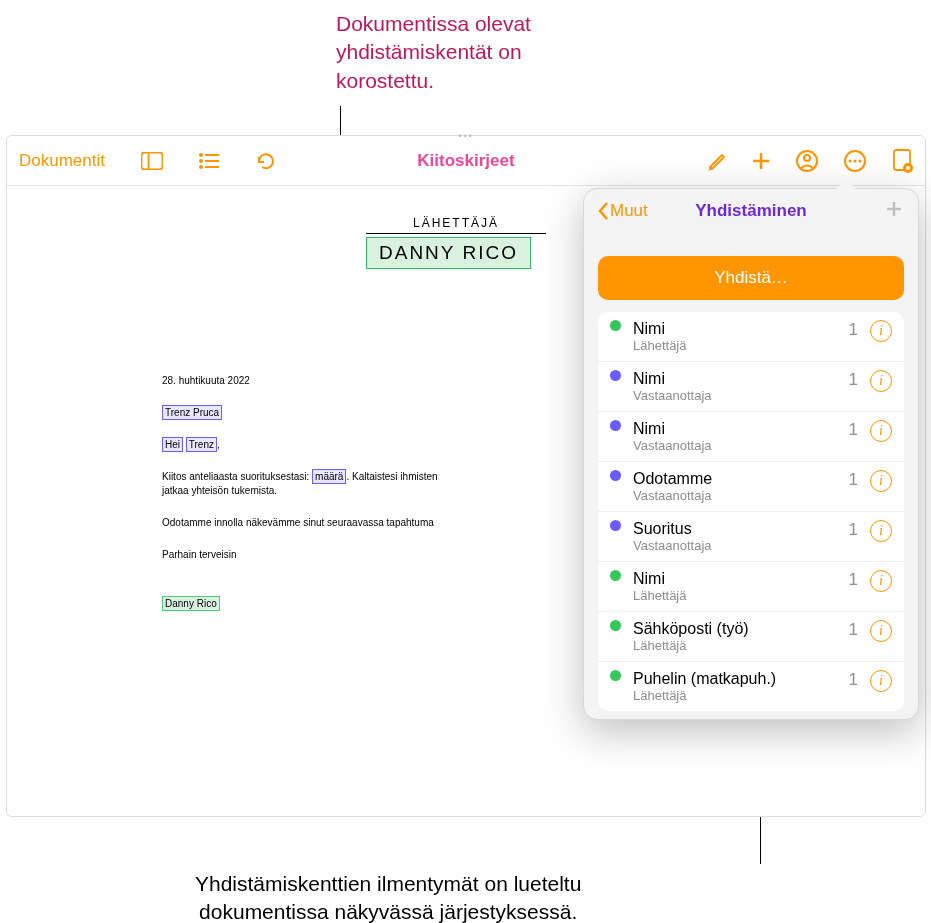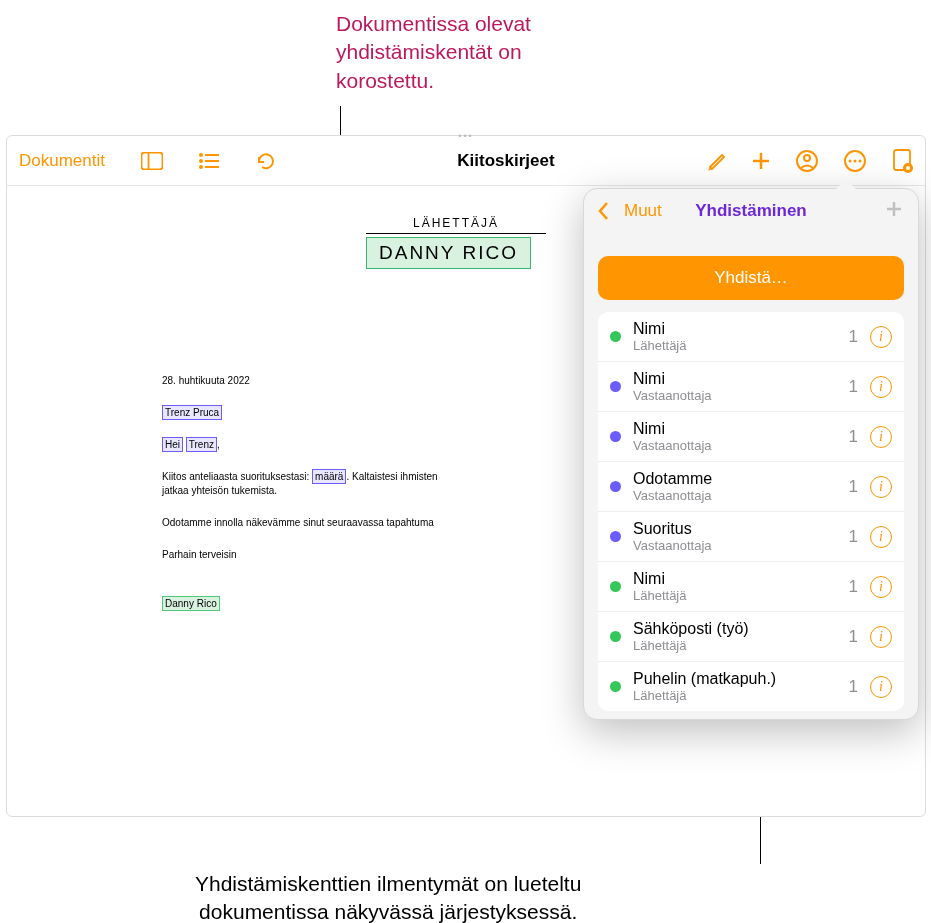--- a/index.html
+++ b/index.html
@@ -80,23 +80,22 @@
     .toolbar-left {
       display: flex;
       align-items: center;
       gap: 36px;
     }
     .toolbar-center {
       position: absolute;
       left: 50%;
       transform: translateX(-50%);
       font-weight: 600;
-      color: #000000;
+      color: #ec4899;
       font-size: 17px;
-      margin-left: 40px;
     }
     .toolbar-dots {
       position: absolute;
       left: 50%;
       top: -5px;
       transform: translateX(-50%);
       color: #bbb;
       font-size: 9px;
       letter-spacing: 2px;
     }
@@ -184,21 +183,21 @@
       display: flex;
       align-items: center;
       justify-content: space-between;
       padding: 10px 14px 6px;
     }
     .popover-back {
       color: #ff9500;
       font-size: 17px;
       display: flex;
       align-items: center;
-      gap: 16px;
+      gap: 2px;
       cursor: pointer;
     }
     .popover-title {
       position: absolute;
       left: 50%;
       transform: translateX(-50%);
       font-weight: 600;
       color: #6d28d9;
       font-size: 17px;
     }
@@ -220,21 +219,20 @@
     }
 
     .field-list {
       margin: 0 14px;
       background: #fff;
       border-radius: 10px;
       overflow: hidden;
     }
     .field-row {
       display: flex;
-      align-items: center;
       padding: 8px 12px;
       border-bottom: 1px solid #eee;
       gap: 12px;
     }
     .field-row:last-child { border-bottom: none; }
     .dot {
       width: 11px; height: 11px; border-radius: 50%; flex-shrink: 0;
     }
     .green { background: #34c759; }
     .purple { background: #6b5cff; }

